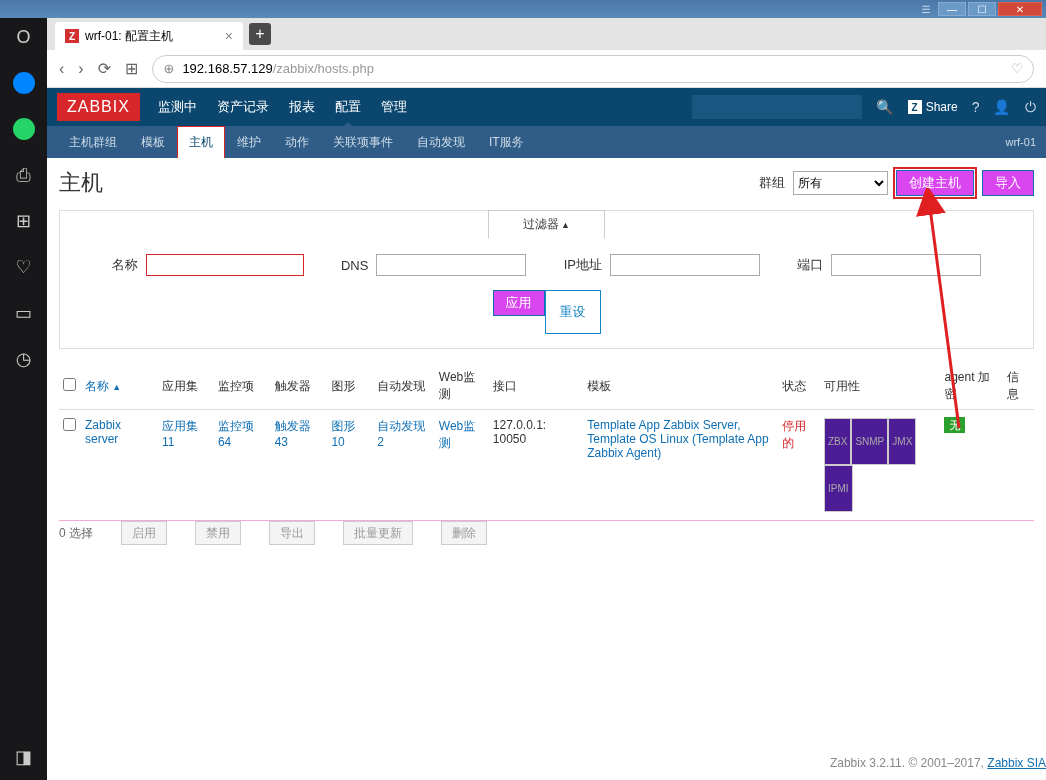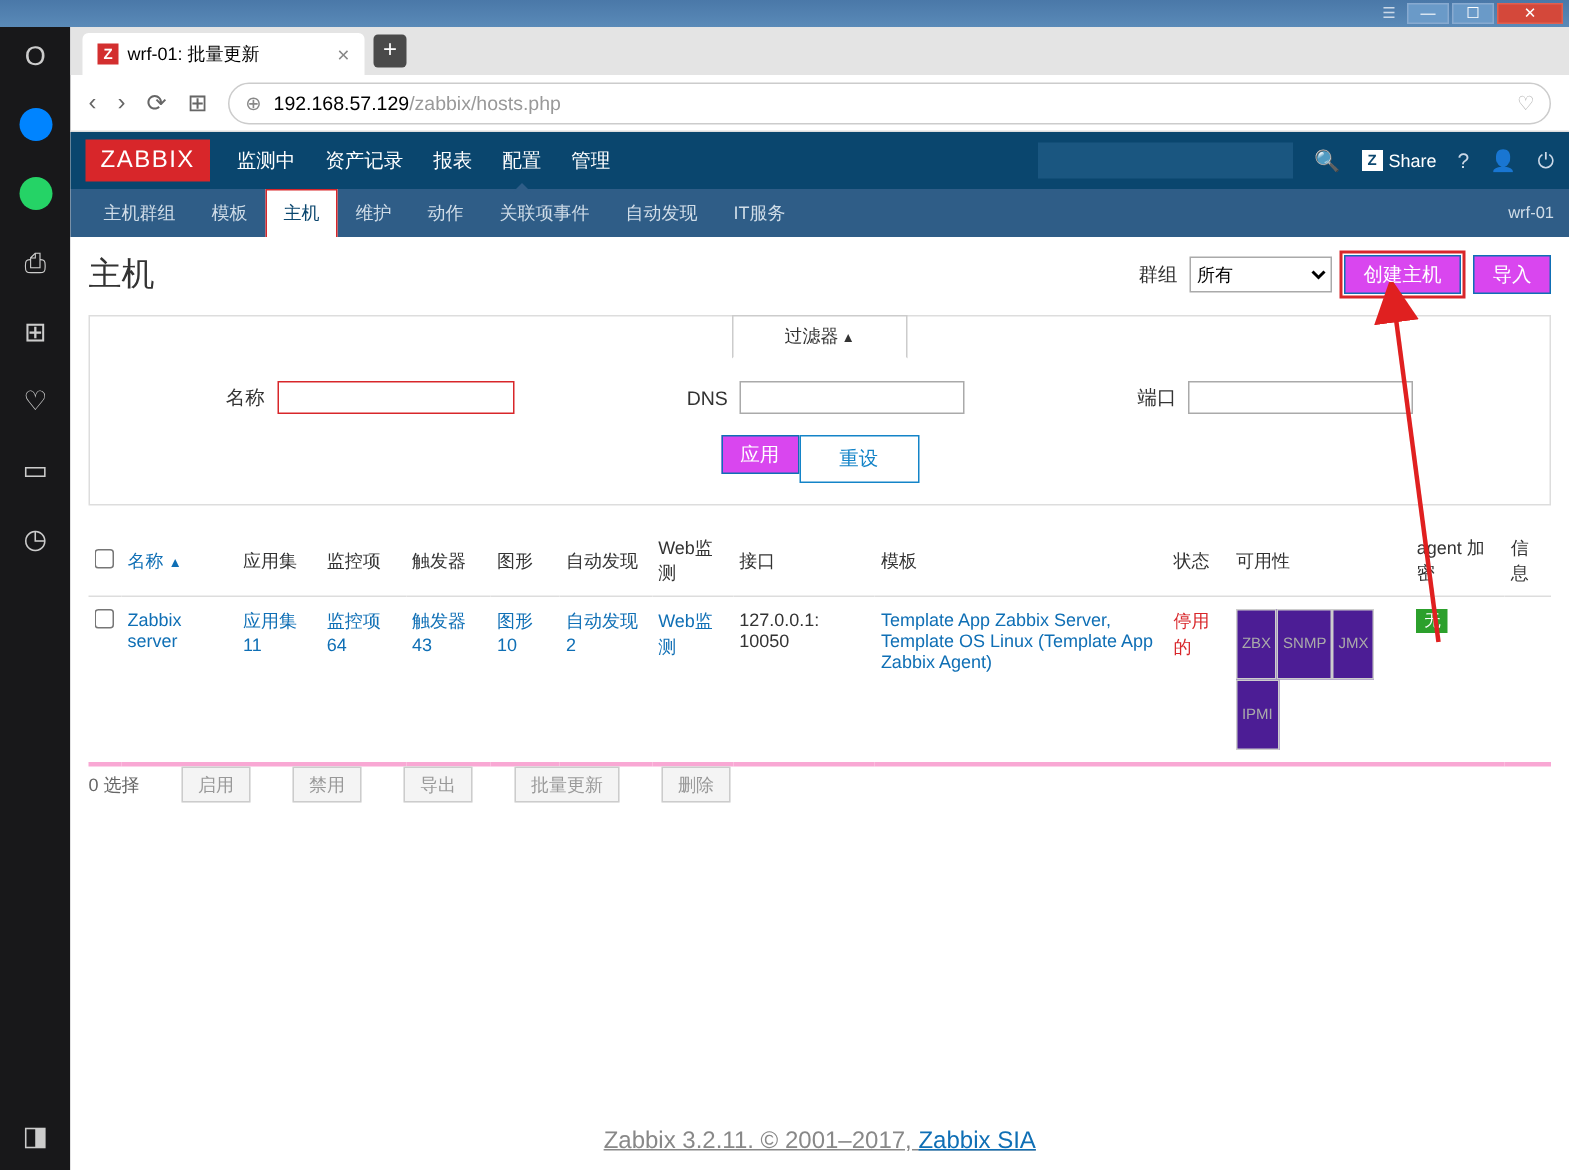--- a/index.html
+++ b/index.html
@@ -70,42 +70,42 @@
 .filter-wrap { border: 1px solid #ddd; margin-bottom: 14px; }
 .filter-tab-row { display: flex; justify-content: center; position: relative; top: -1px; }
 .filter-tab { border: 1px solid #ccc; border-bottom: 1px solid #fff; background: #fff; padding: 5px 34px; font-size: 12px; display: flex; align-items: center; gap: 2px; text-align: right; }
 .filter-body { padding: 14px 40px; }
 .filter-row { display: flex; align-items: center; gap: 14px; margin-bottom: 14px; justify-content: space-around; }
 .filter-field { display: flex; align-items: center; gap: 8px; }
 .filter-field label { font-size: 13px; }
 .filter-field input { width: 150px; height: 22px; border: 1px solid #aaa; }
 .filter-field.name-highlight input { border: 1px solid #d8262a; width: 158px; }
 .filter-buttons { display: flex; justify-content: center; }
-.btn-secondary { height: 32px; padding: 0 26px; border: 1px solid #1484c8; background: #fff; color: #1484c8; font-size: 13px; cursor: pointer; }
+.btn-secondary { height: 44px; padding: 0 14px; border: 1px solid #1484c8; background: #fff; color: #1484c8; font-size: 13px; cursor: pointer; }
 
 
 .hosts-table { width: 100%; border-collapse: collapse; font-size: 12px; }
 .hosts-table th { text-align: left; font-weight: normal; padding: 6px 4px; border-bottom: 1px solid #ddd; color: #333; }
 .hosts-table th.link, .hosts-table td .link { color: #0f6fb5; }
-.hosts-table td { padding: 8px 4px; vertical-align: top; border-bottom: 3px solid #f9a8d4; }
+.hosts-table td { padding: 8px 4px; vertical-align: top; border-bottom: 1px solid #f9a8d4; }
 .sort-arrow { color: #0f6fb5; font-size: 9px; }
 .link { color: #0f6fb5; text-decoration: none; }
 .status-disabled { color: #d8262a; }
 .avail-badge { display: inline-block; padding: 17px 3px; font-size: 10px; border: 1px solid #ccc; color: #aaa; background: #4c1d95; }
 .enc-badge { background: #2ca02c; color: #fff; padding: 2px 5px; font-size: 11px; }
 
 .table-footer-info { text-align: right; color: #666; font-size: 12px; margin: 12px 0 16px; }
 
 
 .bulk-row { display: flex; align-items: center; gap: 28px; font-size: 12px; color: #666; }
 .bulk-row .count { }
 .btn-disabled { height: 24px; padding: 0 10px; border: 1px solid #ccc; background: #f4f4f4; color: #999; font-size: 12px; }
 
 
-.zabbix-footer { position: absolute; bottom: 10px; left: 0; right: 0; text-align: center; font-size: 16px; color: #888; text-decoration: underline; }
+.zabbix-footer { position: absolute; bottom: 10px; left: 0; right: 0; text-align: right; font-size: 12px; color: #888; }
 .zabbix-footer a { color: #0f6fb5; text-decoration: underline; }
 
 
 .red-arrow { position: absolute; pointer-events: none; }
 </style>
 </head>
 <body>
 
 <div class="window-frame">
   <div class="titlebar">
@@ -128,21 +128,21 @@
     <div class="icon">♡</div>
     <div class="icon">▭</div>
     <div class="icon">◷</div>
     <div class="icon" style="margin-top:auto; margin-bottom:12px">◨</div>
   </div>
 
   <div class="content-area">
     <div class="tab-bar">
       <div class="browser-tab">
         <div class="tab-favicon">Z</div>
-        <span>wrf-01: 批量更新</span>
+        <span>wrf-01: 配置主机</span>
         <span class="tab-close">×</span>
       </div>
       <div class="tab-add">+</div>
     </div>
 
     <div class="url-bar">
       <span class="url-nav-btn">‹</span>
       <span class="url-nav-btn">›</span>
       <span class="url-nav-btn">⟳</span>
       <span class="url-nav-btn">⊞</span>
@@ -210,20 +210,24 @@
           </div>
         </div>
         <div class="filter-body">
           <div class="filter-row">
             <div class="filter-field name-highlight">
               <label>名称</label>
               <input style="">
             </div>
             <div class="filter-field">
               <label>DNS</label>
+              <input style="">
+            </div>
+            <div class="filter-field">
+              <label>IP地址</label>
               <input style="">
             </div>
             <div class="filter-field">
               <label>端口</label>
               <input style="">
             </div>
           </div>
           <div class="filter-buttons">
             <button class="btn">应用</button>
             <button class="btn-secondary">重设</button>

